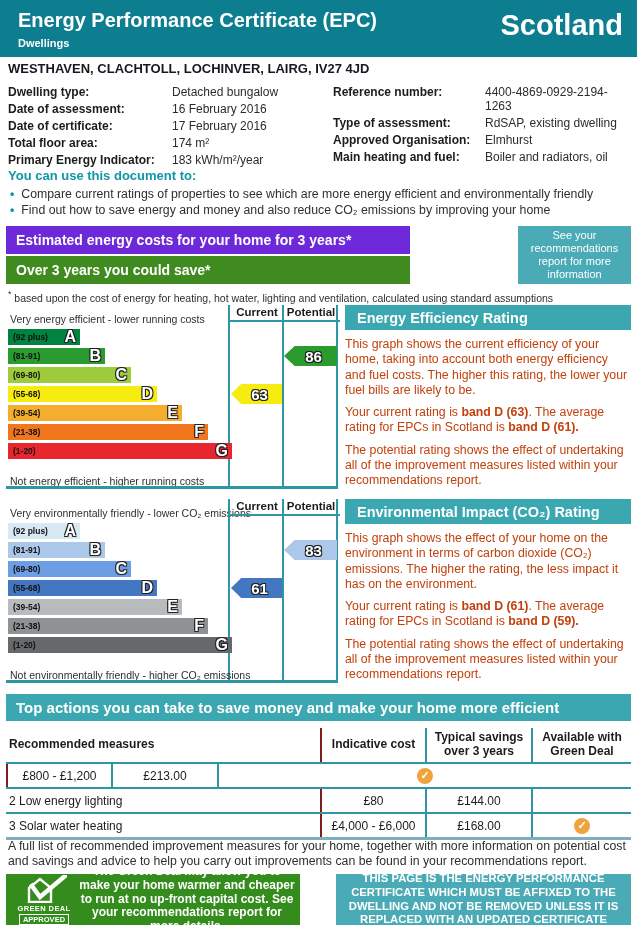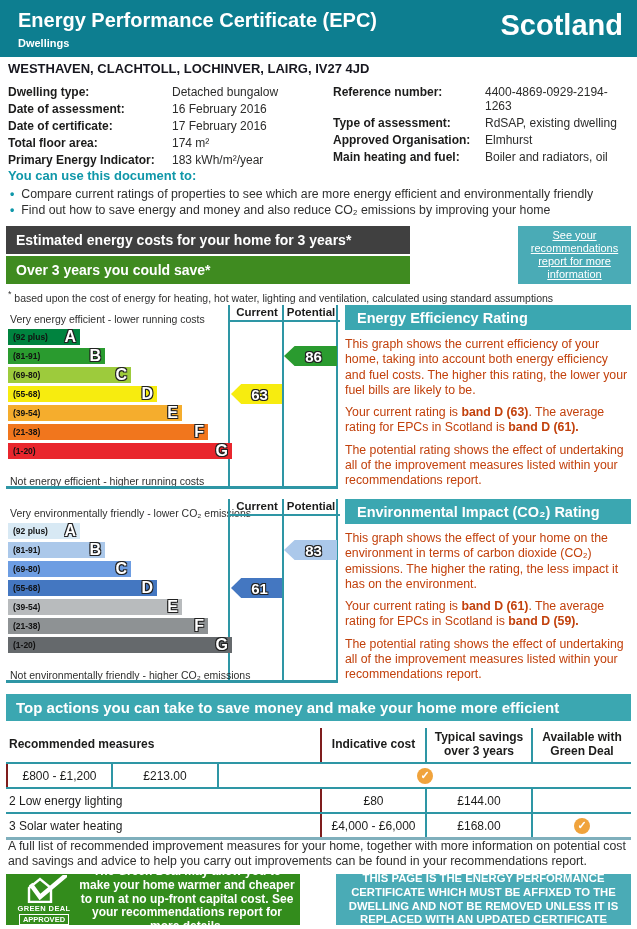--- a/index.html
+++ b/index.html
@@ -27,23 +27,23 @@
   .usage-li{position:absolute;left:10px;font-size:12.3px;color:#2f2f2e;}
   .usage-li .dot{color:#0f97a9;margin-right:7px;font-weight:bold;}
   .usage-li.b1{top:187px;} .usage-li.b2{top:203px;}
 
   
   .costs{position:absolute;left:6px;top:226px;width:625px;height:58px;}
   .cost-row{position:absolute;left:0;height:28px;display:flex;color:#fff;font-weight:bold;}
   .cost-row.r1{top:0;} .cost-row.r2{top:30px;}
   .cost-label{width:394px;font-size:14px;display:flex;align-items:center;padding-left:10px;}
   .cost-value{width:106px;margin-left:2px;font-size:14px;display:flex;align-items:center;justify-content:center;margin-top:28px;}
-  .red{background:#404040;} .grn{background:#3f8b20;}
+  .red{background:#6d28d9;} .grn{background:#3f8b20;}
   .cost-info{position:absolute;right:0;top:0;width:113px;height:58px;background:#4aabb6;color:#fff;
-             font-size:11px;display:flex;align-items:center;justify-content:center;text-align:center;line-height:1.2;padding:0 2px;box-sizing:border-box;text-decoration:underline;}
+             font-size:11px;display:flex;align-items:center;justify-content:center;text-align:center;line-height:1.2;padding:0 2px;box-sizing:border-box;}
   .footnote{position:absolute;left:8px;top:289px;font-size:10.5px;color:#2f2f2e;}
 
   
   .chart{position:absolute;left:6px;width:334px;}
   .chart.energy{top:305px;height:186px;} .chart.co2{top:499px;height:188px;}
   .chart-top-label{position:absolute;left:4px;top:8px;font-size:10.5px;color:#2f2f2e;}
   .chart-bottom-label{position:absolute;left:4px;top:170px;font-size:10.5px;color:#2f2f2e;}
   .col-head{position:absolute;top:1px;font-size:11.5px;font-weight:bold;text-align:center;}
   .col-head.cur{left:224px;width:54px;} .col-head.pot{left:278px;width:54px;}
   .head-line{position:absolute;left:222px;right:0;top:15px;height:2px;background:#2e96a5;}

